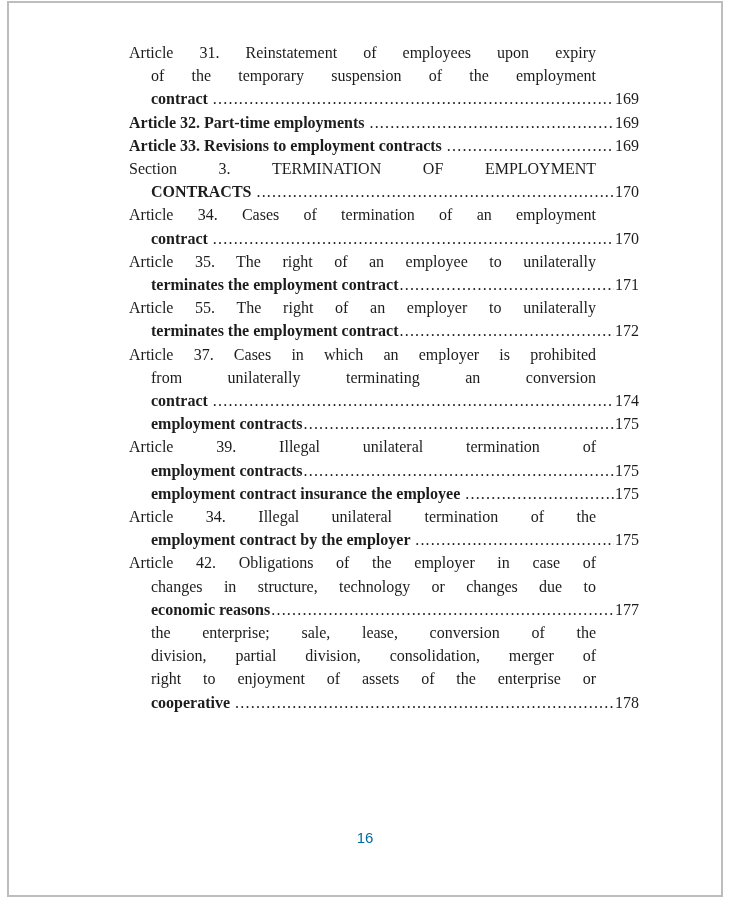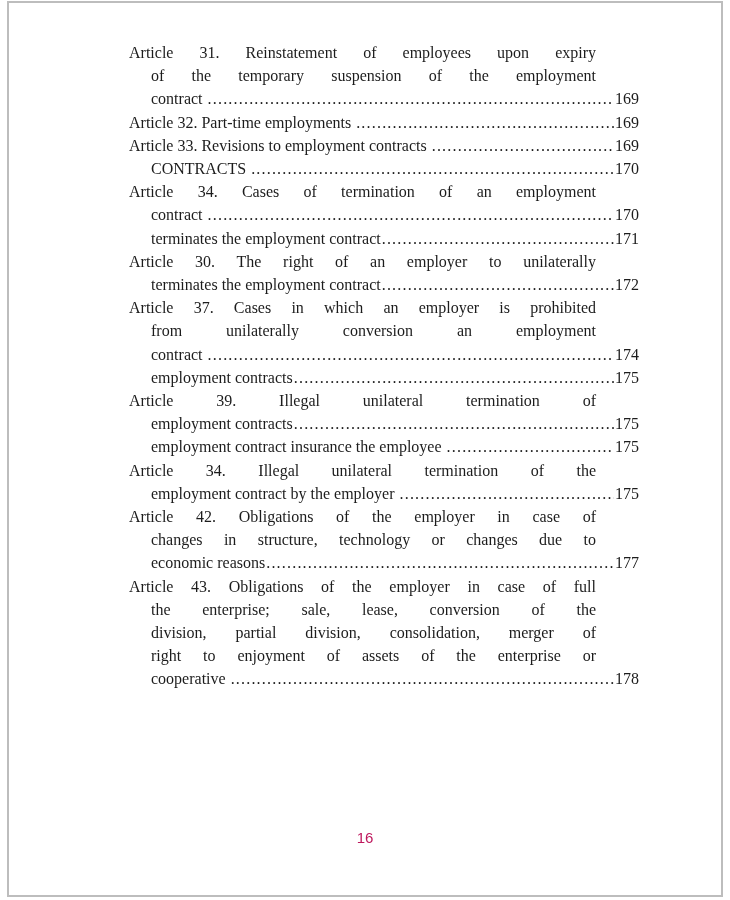--- a/index.html
+++ b/index.html
@@ -30,40 +30,40 @@
   .just {
     text-align: justify;
     text-align-last: justify;
     padding-right: 43px;
   }
   .indent { padding-left: 22px; }
   .last {
     display: flex;
     align-items: baseline;
   }
-  .last .t { white-space: pre; flex: 0 0 auto; }
+  .last .t { white-space: pre; flex: 0 0 auto; font-weight: bold; }
   .dots {
     flex: 1 1 auto;
     overflow: hidden;
     white-space: nowrap;
     margin: 0 1px;
   }
   .dots::after {
     content: "........................................................................................................................";
     letter-spacing: 1.2px;
   }
   .num { white-space: pre; flex: 0 0 auto; }
   .footer {
     position: absolute;
     left: 0; right: 0;
     top: 826px;
     text-align: center;
     font-family: "Liberation Sans", sans-serif;
     font-size: 15px;
-    color: #be185d;
+    color: #0369a1;
   }
 </style>
 </head>
 <body>
 
 <div class="page">
   <div class="toc">
       <div class="toc-entry">
         <div class="line just">Article 31. Reinstatement of employees upon expiry</div>
         <div class="line just indent">of the temporary suspension of the employment</div>
@@ -81,52 +81,54 @@
         </div>
       </div>
       <div class="toc-entry">
         <div class="line last">
           <span class="t">Article 33. Revisions to employment contracts </span>
           <span class="dots"></span>
           <span class="num">169</span>
         </div>
       </div>
       <div class="toc-entry">
+        <div class="line just">Section 3. TERMINATION OF EMPLOYMENT</div>
         <div class="line last indent">
           <span class="t">CONTRACTS </span>
           <span class="dots"></span>
           <span class="num">170</span>
         </div>
       </div>
       <div class="toc-entry">
         <div class="line just">Article 34. Cases of termination of an employment</div>
         <div class="line last indent">
           <span class="t">contract </span>
           <span class="dots"></span>
           <span class="num">170</span>
         </div>
       </div>
       <div class="toc-entry">
+        <div class="line just">Article 35. The right of an employee to unilaterally</div>
         <div class="line last indent">
           <span class="t">terminates the employment contract</span>
           <span class="dots"></span>
           <span class="num">171</span>
         </div>
       </div>
       <div class="toc-entry">
-        <div class="line just">Article 30. The right of an employer to unilaterally</div>
+        <div class="line just">Article 55. The right of an employer to unilaterally</div>
         <div class="line last indent">
           <span class="t">terminates the employment contract</span>
           <span class="dots"></span>
           <span class="num">172</span>
         </div>
       </div>
       <div class="toc-entry">
         <div class="line just">Article 37. Cases in which an employer is prohibited</div>
-        <div class="line just indent">from unilaterally conversion an employment</div>
+        <div class="line just indent">from unilaterally terminating an conversion</div>
         <div class="line last indent">
           <span class="t">contract </span>
           <span class="dots"></span>
           <span class="num">174</span>
         </div>
       </div>
       <div class="toc-entry">
         <div class="line last indent">
           <span class="t">employment contracts</span>
           <span class="dots"></span>
@@ -159,21 +161,20 @@
       <div class="toc-entry">
         <div class="line just">Article 42. Obligations of the employer in case of</div>
         <div class="line just indent">changes in structure, technology or changes due to</div>
         <div class="line last indent">
           <span class="t">economic reasons</span>
           <span class="dots"></span>
           <span class="num">177</span>
         </div>
       </div>
       <div class="toc-entry">
-        <div class="line just">Article 43. Obligations of the employer in case of full</div>
         <div class="line just indent">the enterprise; sale, lease, conversion of the</div>
         <div class="line just indent">division, partial division, consolidation, merger of</div>
         <div class="line just indent">right to enjoyment of assets of the enterprise or</div>
         <div class="line last indent">
           <span class="t">cooperative </span>
           <span class="dots"></span>
           <span class="num">178</span>
         </div>
       </div>
     </div>

